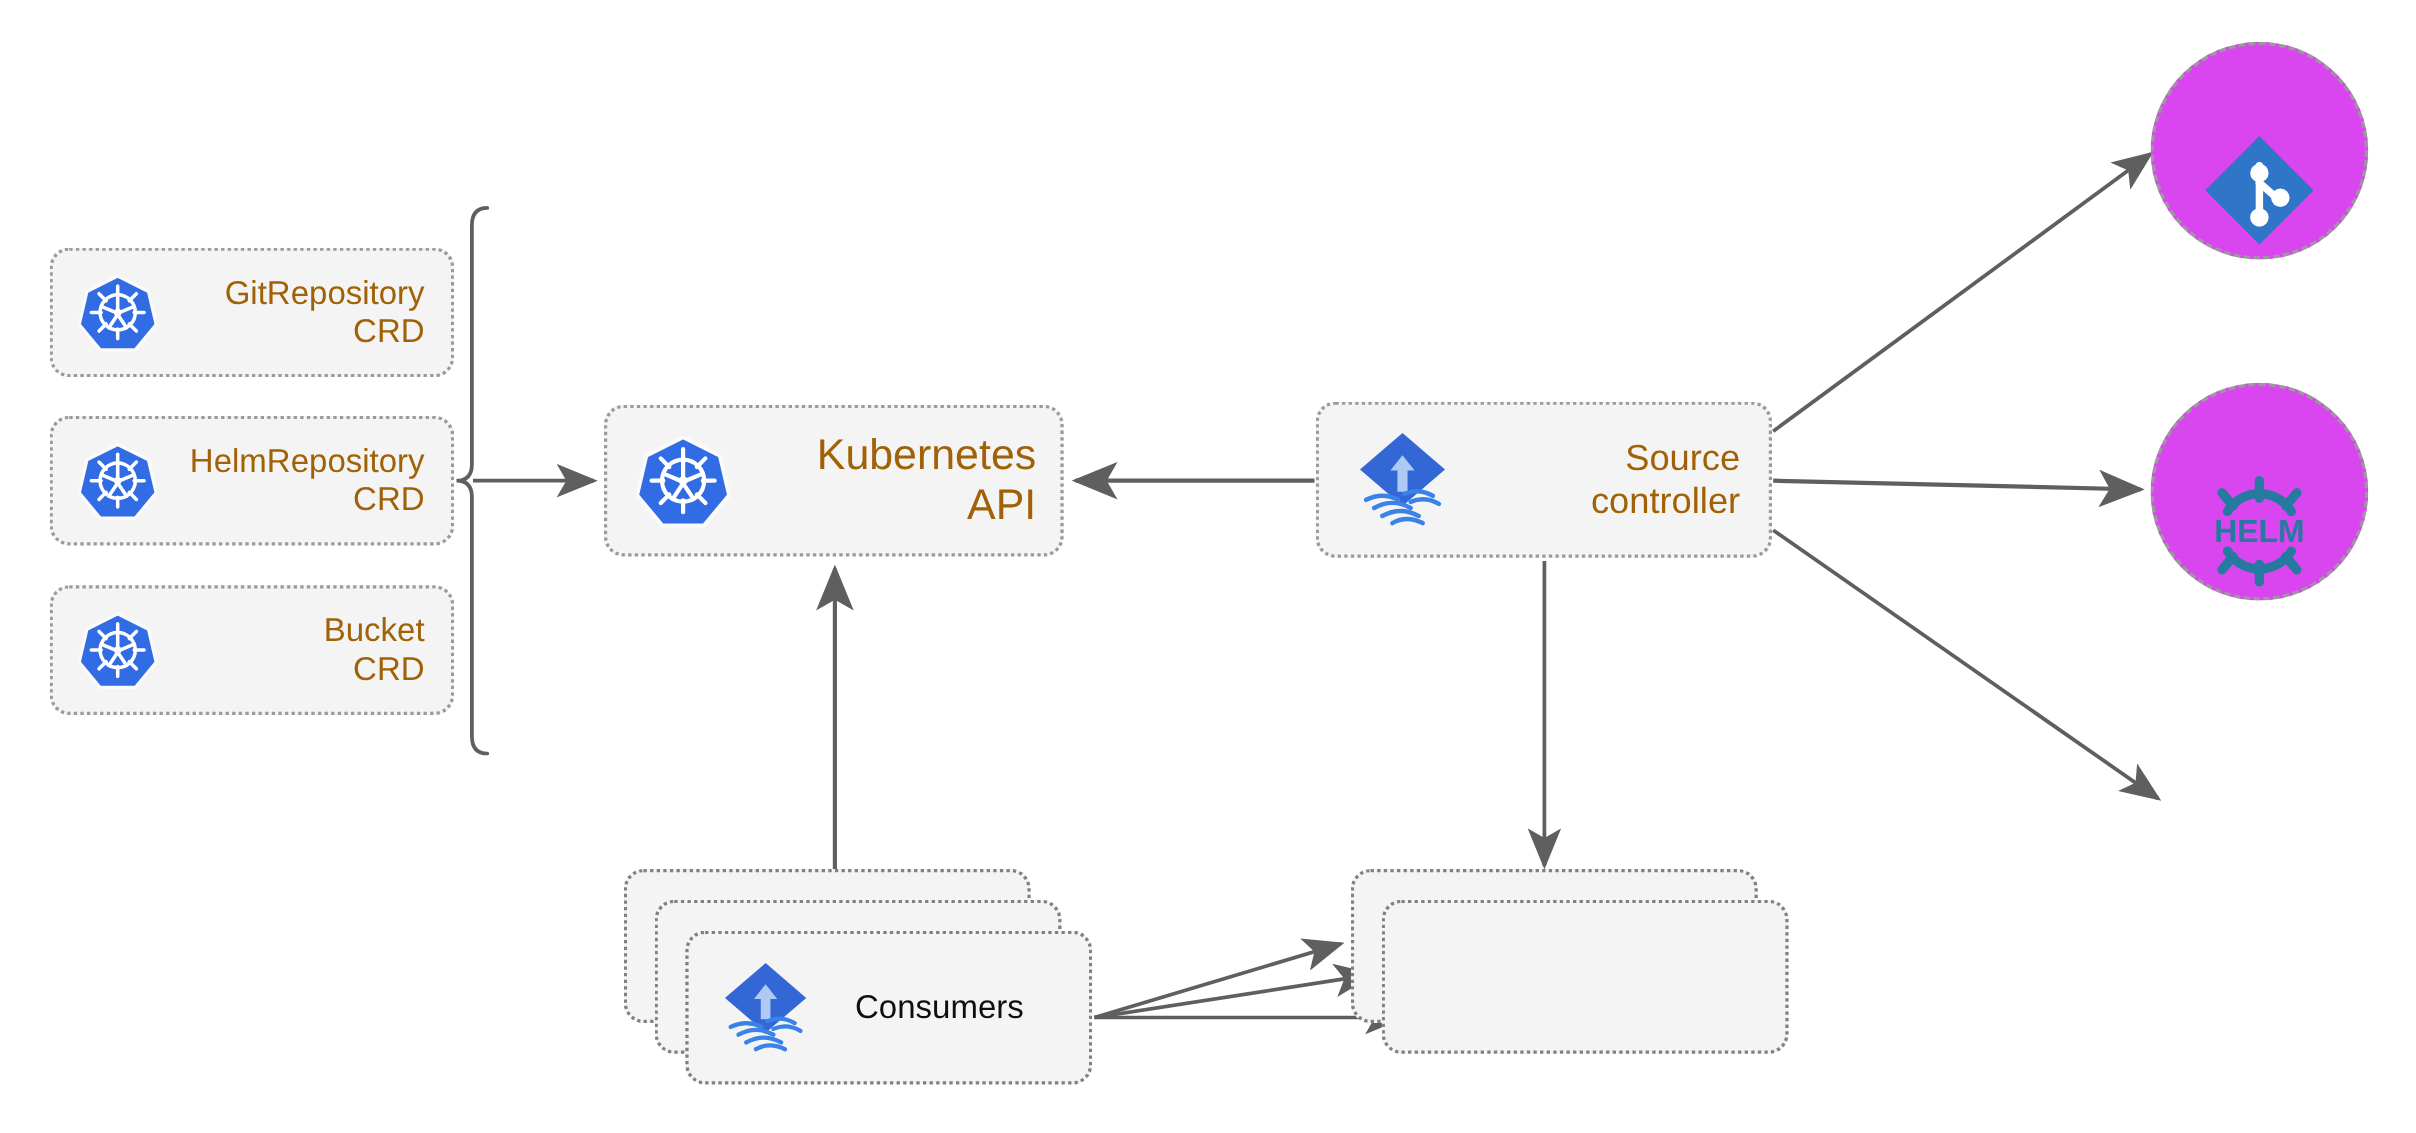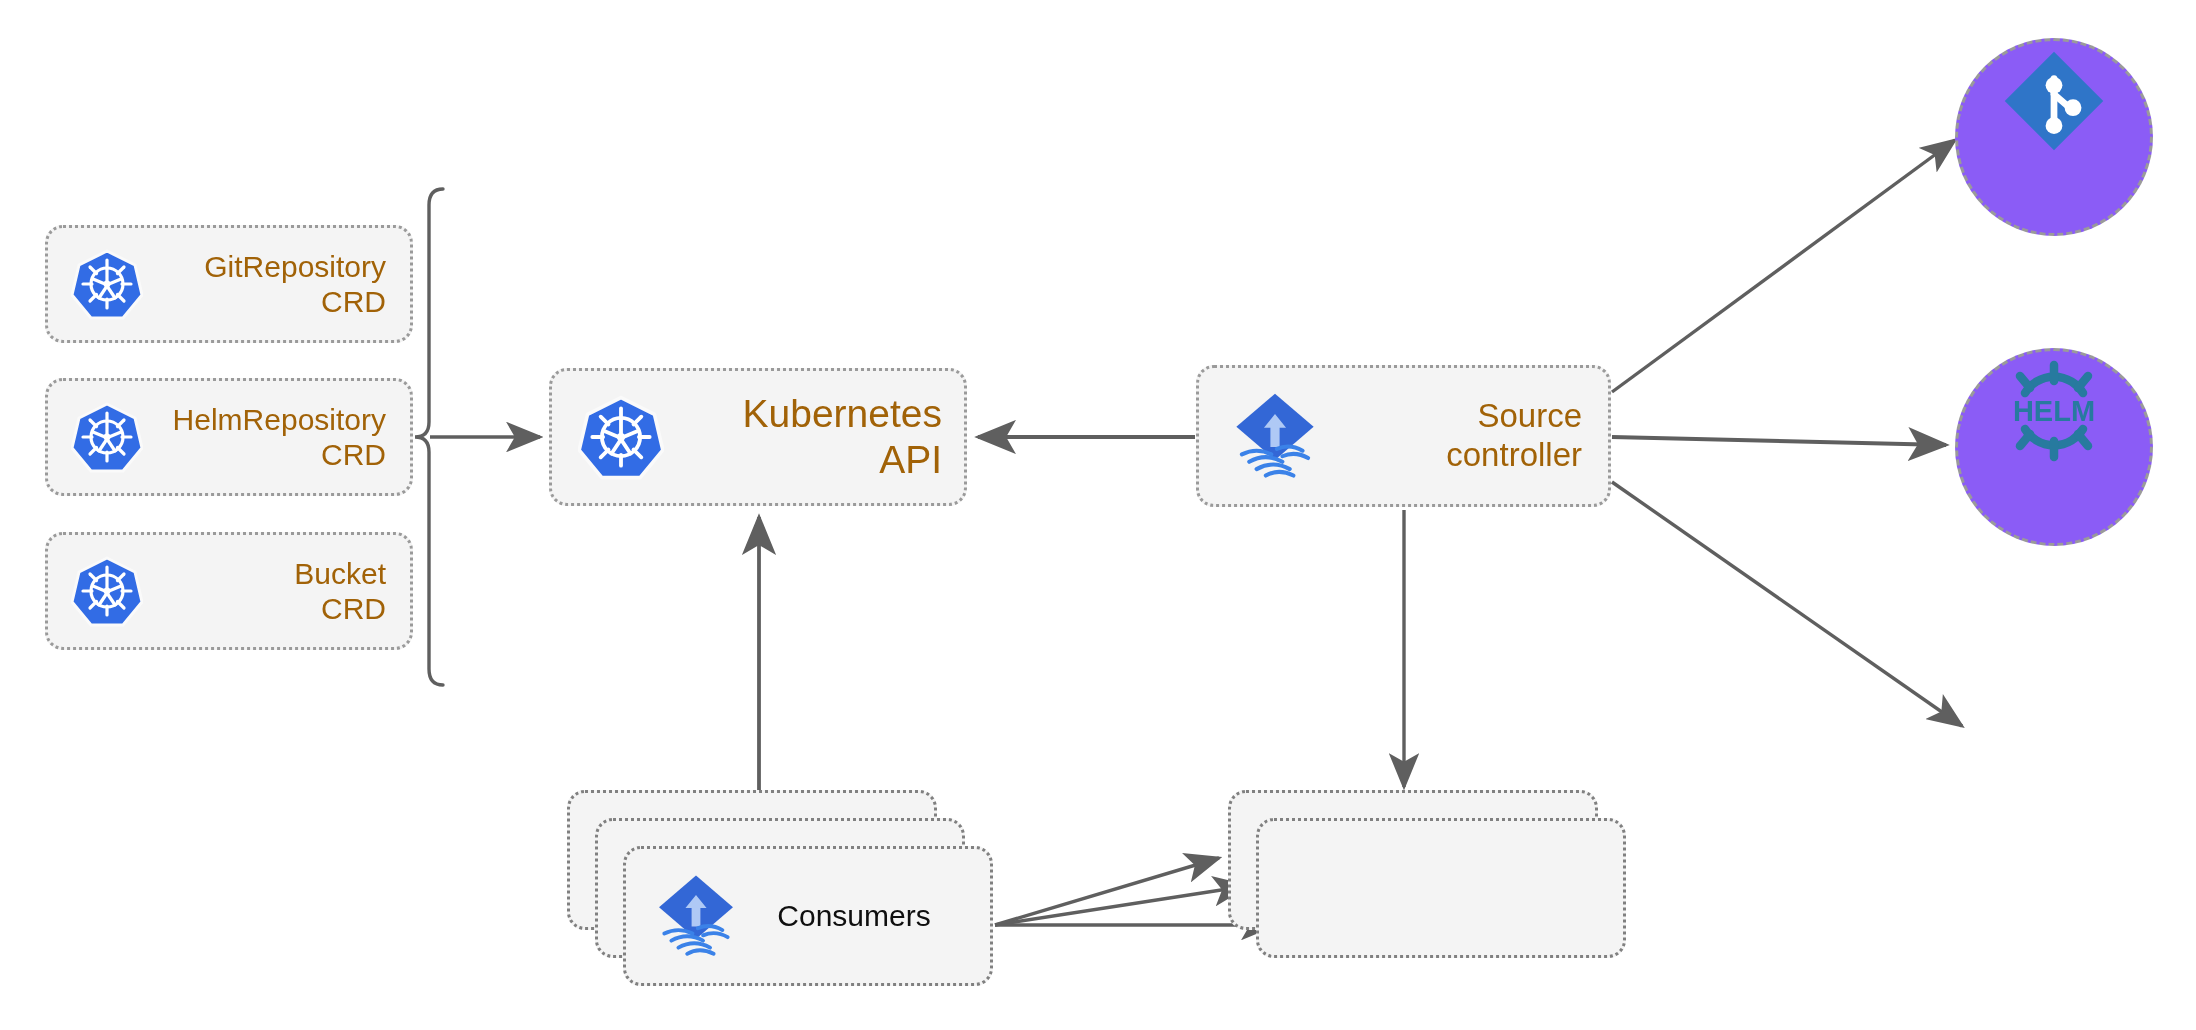--- a/index.html
+++ b/index.html
@@ -96,23 +96,23 @@
   #node-consumers { left: 567px; top: 790px; width: 430px; height: 200px; }
   #node-artifacts { left: 1228px; top: 790px; width: 430px; height: 200px; }
 
   
   .ext-circle {
     position: absolute;
     box-sizing: border-box;
     width: 198px; height: 198px;
     border-radius: 50%;
     border: 3px dashed #9a9a9a;
-    background: #8b5cf6;
+    background: #d946ef;
     display: flex;
-    align-items: flex-start;
+    align-items: flex-end;
     justify-content: center;
     z-index: 5;
   }
   #node-git  { left: 1955px; top: 38px;  }
   #node-helm { left: 1955px; top: 348px; }
   #node-s3   { left: 1955px; top: 660px; }
   .ext-circle .ico { width: 120px; height: 120px; display: flex;
                      align-items: center; justify-content: center; }
 </style>
 </head>

